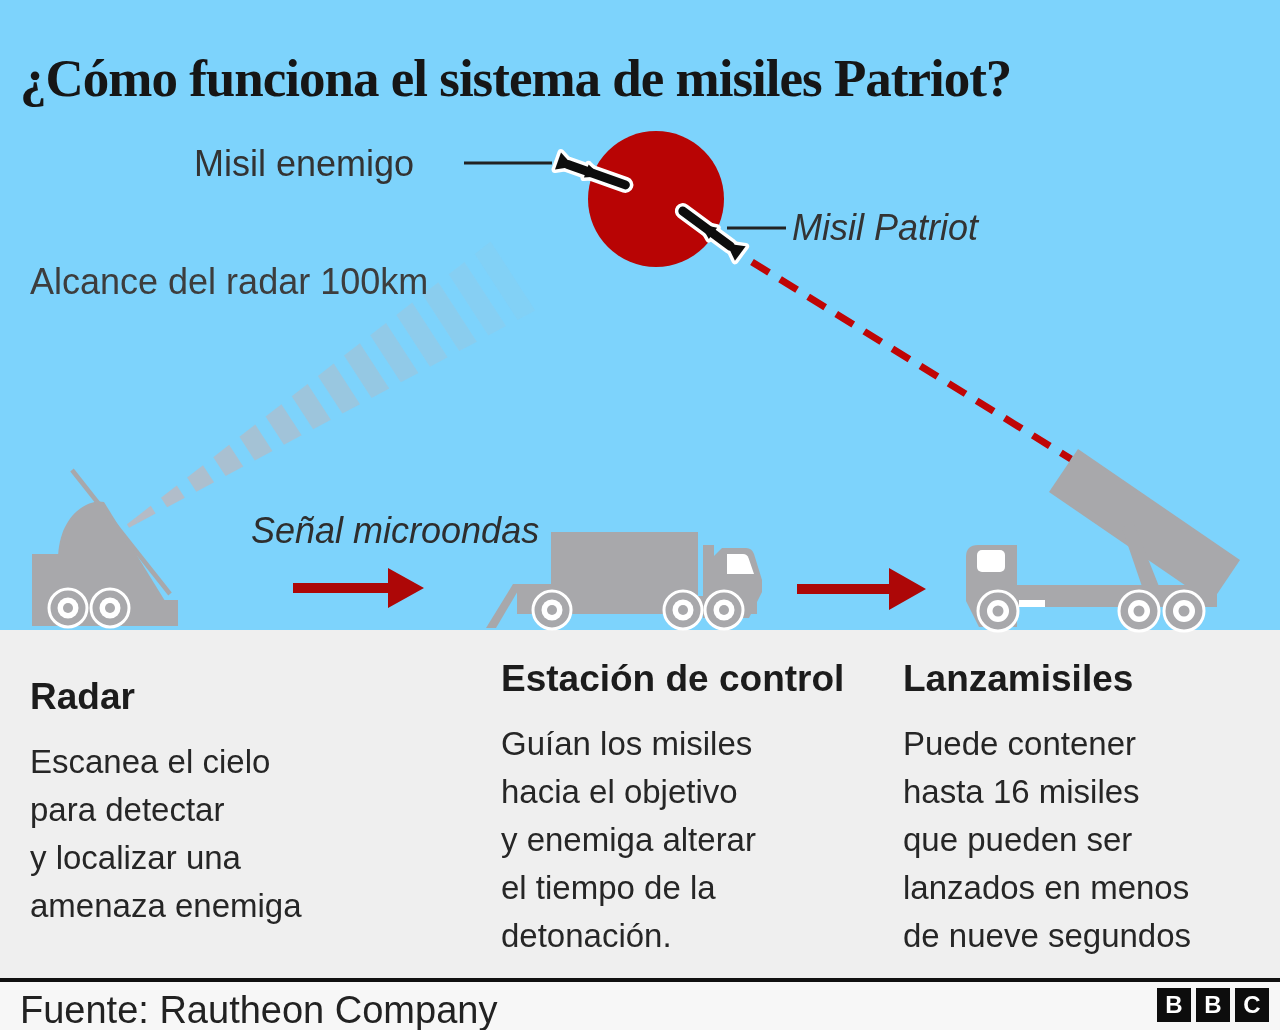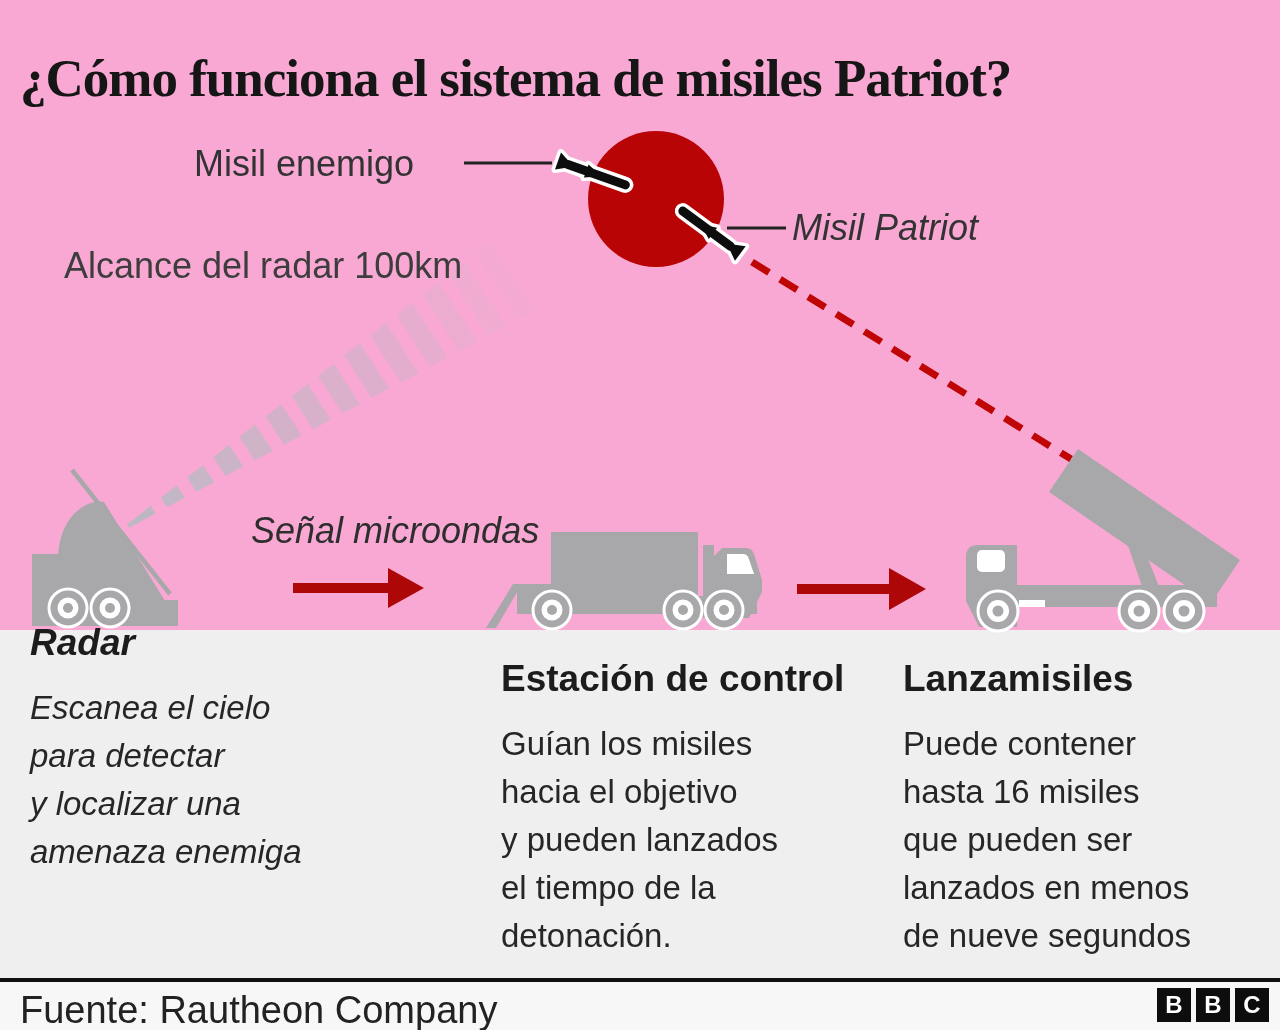--- a/index.html
+++ b/index.html
@@ -1,33 +1,33 @@
 <!DOCTYPE html>
 <html style="--red: #b80404; --arrow-red: #ad0707; --dash-red: #c00505; --truck-gray: #a8a8ab; --beam-gray: #b9b9c1; --panel-bg: #efefef; --footer-bg: #f7f7f7; --divider: #101010;"><head>
 <meta charset="utf-8">
 <style>
   html,body{margin:0;padding:0;background:#fff;}
-  .stage{position:relative;width:1280px;height:1030px;overflow:hidden;background:#f9a8d4;
+  .stage{position:relative;width:1280px;height:1030px;overflow:hidden;background:#7dd3fc;
          font-family:"Liberation Sans",sans-serif;}
   .abs{position:absolute;}
   .panel{left:0;top:630px;width:1280px;height:348px;background:var(--panel-bg,#efefef);}
   .divider{left:0;top:978px;width:1280px;height:4px;background:var(--divider,#101010);}
   .footerstrip{left:0;top:982px;width:1280px;height:48px;background:var(--footer-bg,#f7f7f7);}
   .diagram-svg{left:0;top:0;width:1280px;height:1030px;pointer-events:none;}
 
   .title{left:20px;top:12px;width:1250px;font-family:"Liberation Serif",serif;
          font-size:53px;font-weight:700;color:#161616;letter-spacing:-1px;white-space:nowrap;}
   .lbl{font-size:36px;color:#333;white-space:nowrap;}
   .lbl-enemy{left:194px;top:143px;}
   .lbl-patriot{left:792px;top:207px;font-style:italic;}
-  .lbl-range{left:30px;top:245px;color:#3d3d3d;margin-left:34px;}
+  .lbl-range{left:30px;top:261px;color:#3d3d3d;}
   .lbl-signal{left:206px;top:510px;font-style:italic;color:#2e2e2e;margin-left:45px;}
 
   .col{width:420px;}
-  .col-1{left:30px;top:622px;font-style:italic;}
+  .col-1{left:30px;top:676px;}
   .col-2{left:467px;top:658px;margin-left:34px;}
   .col-3{left:903px;top:658px;}
   .col-heading{font-size:37px;font-weight:700;color:#1c1c1c;margin:0 0 20px 0;}
   .col-body{font-size:33px;line-height:48px;color:#262626;white-space:pre-line;}
 
   .source{left:20px;top:989px;font-size:38px;color:#222;}
   .bbc{left:1157px;top:988px;display:flex;gap:5px;}
   .bbc-sq{width:34px;height:34px;background:#0d0d0d;color:#fff;display:flex;
           align-items:center;justify-content:center;font-size:24px;font-weight:700;}
 
@@ -174,21 +174,21 @@
     <h2 class="col-heading">Radar</h2>
     <div class="col-body">Escanea el cielo
 para detectar
 y localizar una
 amenaza enemiga</div>
   </div>
   <div class="abs col col-2">
     <h2 class="col-heading">Estación de control</h2>
     <div class="col-body">Guían los misiles
 hacia el objetivo
-y pueden lanzados
+y enemiga alterar
 el tiempo de la
 detonación.</div>
   </div>
   <div class="abs col col-3">
     <h2 class="col-heading">Lanzamisiles</h2>
     <div class="col-body">Puede contener
 hasta 16 misiles
 que pueden ser
 lanzados en menos
 de nueve segundos</div>

